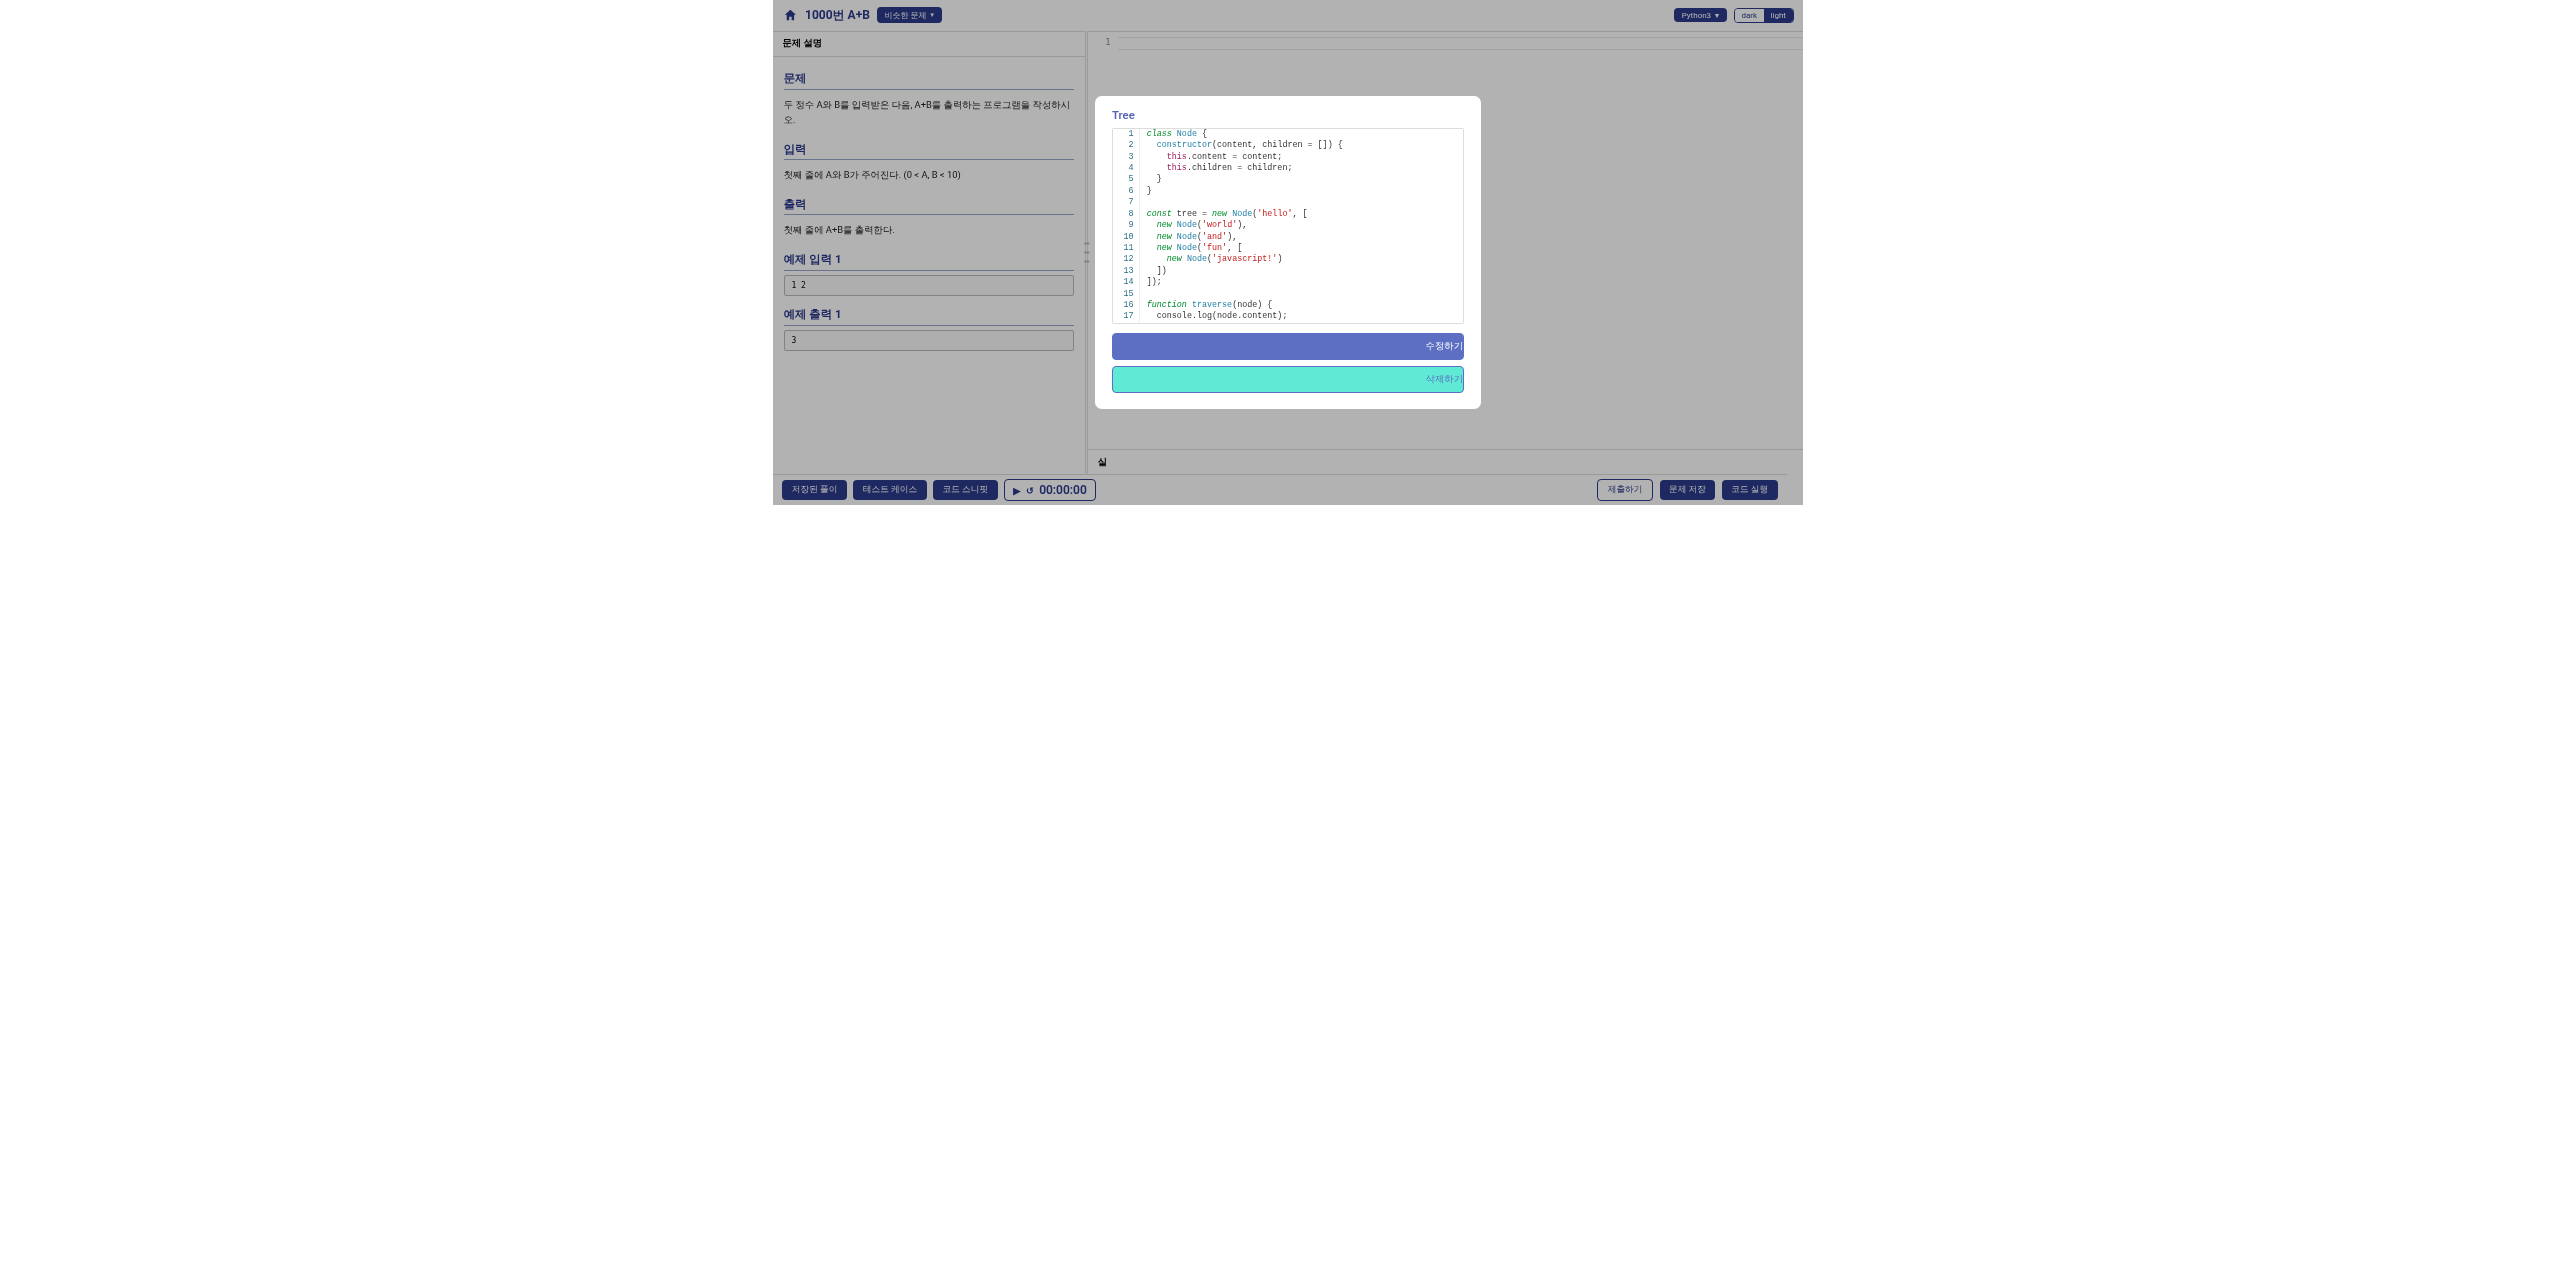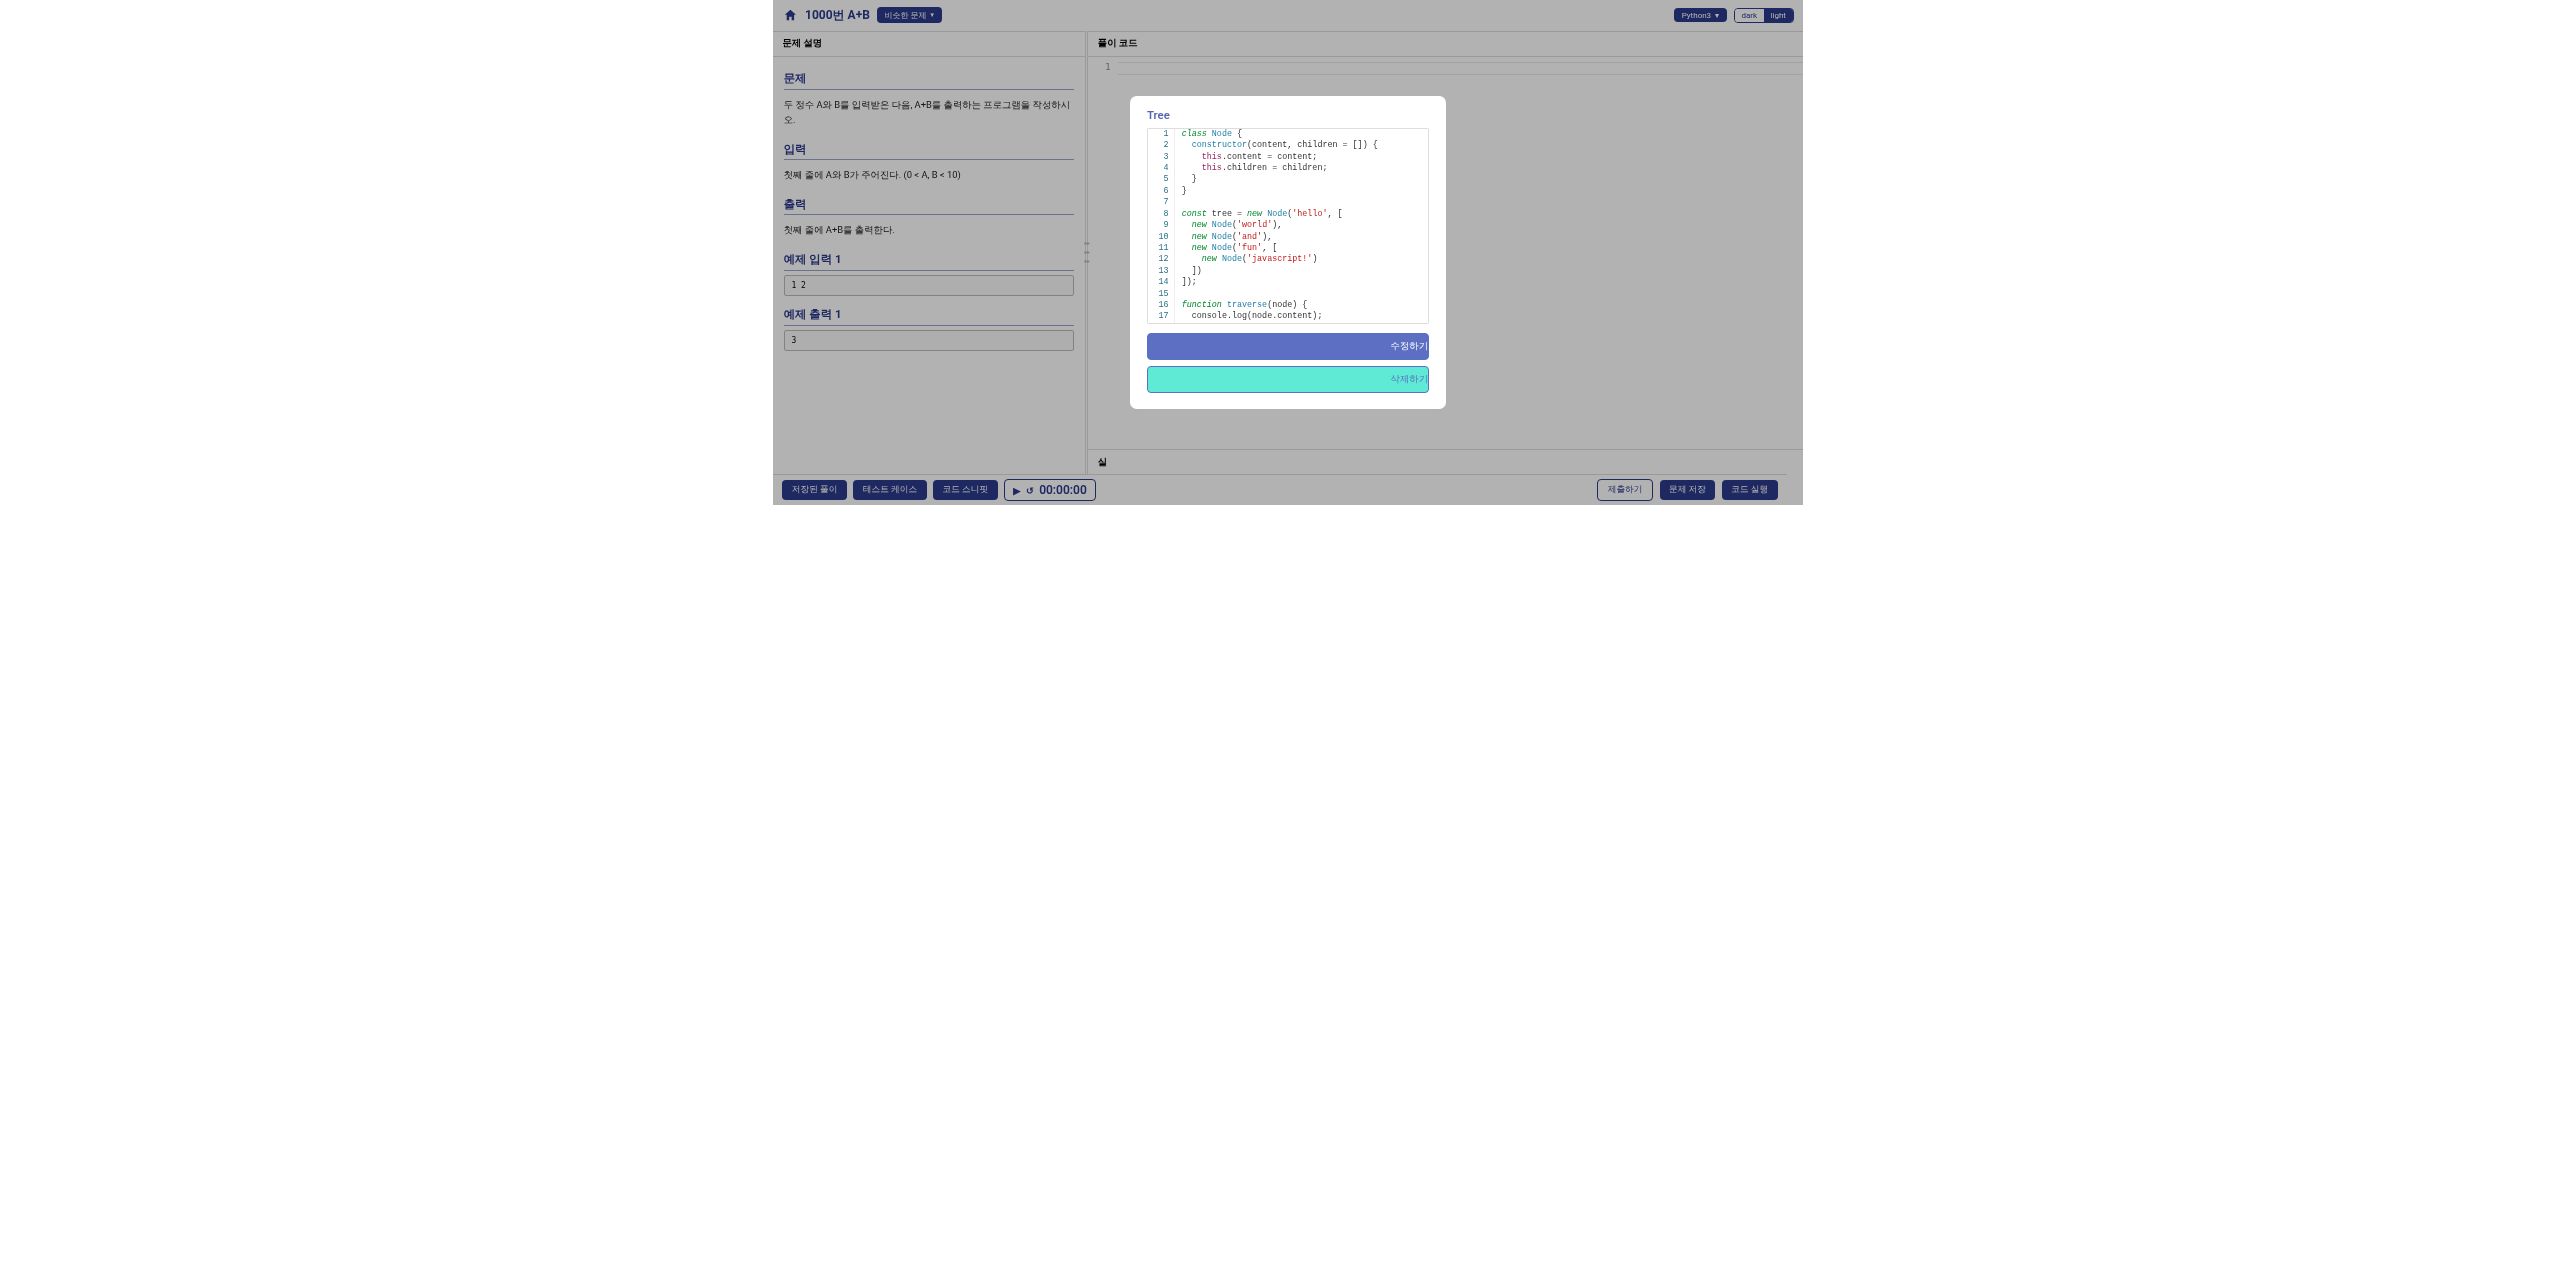--- a/index.html
+++ b/index.html
@@ -14,21 +14,21 @@
 }
 .overlay {
   position: absolute; inset: 0;
   background: rgba(0,0,0,0.3);
   z-index: 100;
   display: flex; align-items: center; justify-content: center;
 }
 .modal {
   background: #fff;
   border-radius: 6.7px;
-  width: 316px;
+  width: 386px;
   padding: 12px 17px 16px;
   max-height: 376px;
   display: flex; flex-direction: column;
 }
 .modal-title {
   color: #5865b5;
   font-size: 11.4px;
   font-weight: 600;
   margin-bottom: 5.4px;
 }
@@ -290,21 +290,20 @@
     </div>
   </div>
   <div class="divider">
     <div class="div-handle">
       <span></span>
         <span></span>
         <span></span>
     </div>
   </div>
   <div class="right-pane">
-    <div class="editor-head">풀이 코드</div>
     <div class="editor-body">
       <div class="ed-row">
         <div class="ed-ln">1</div>
         <div class="ed-cl"></div>
       </div>
     </div>
     <div class="result-head">실</div>
   </div>
 </div>
 

